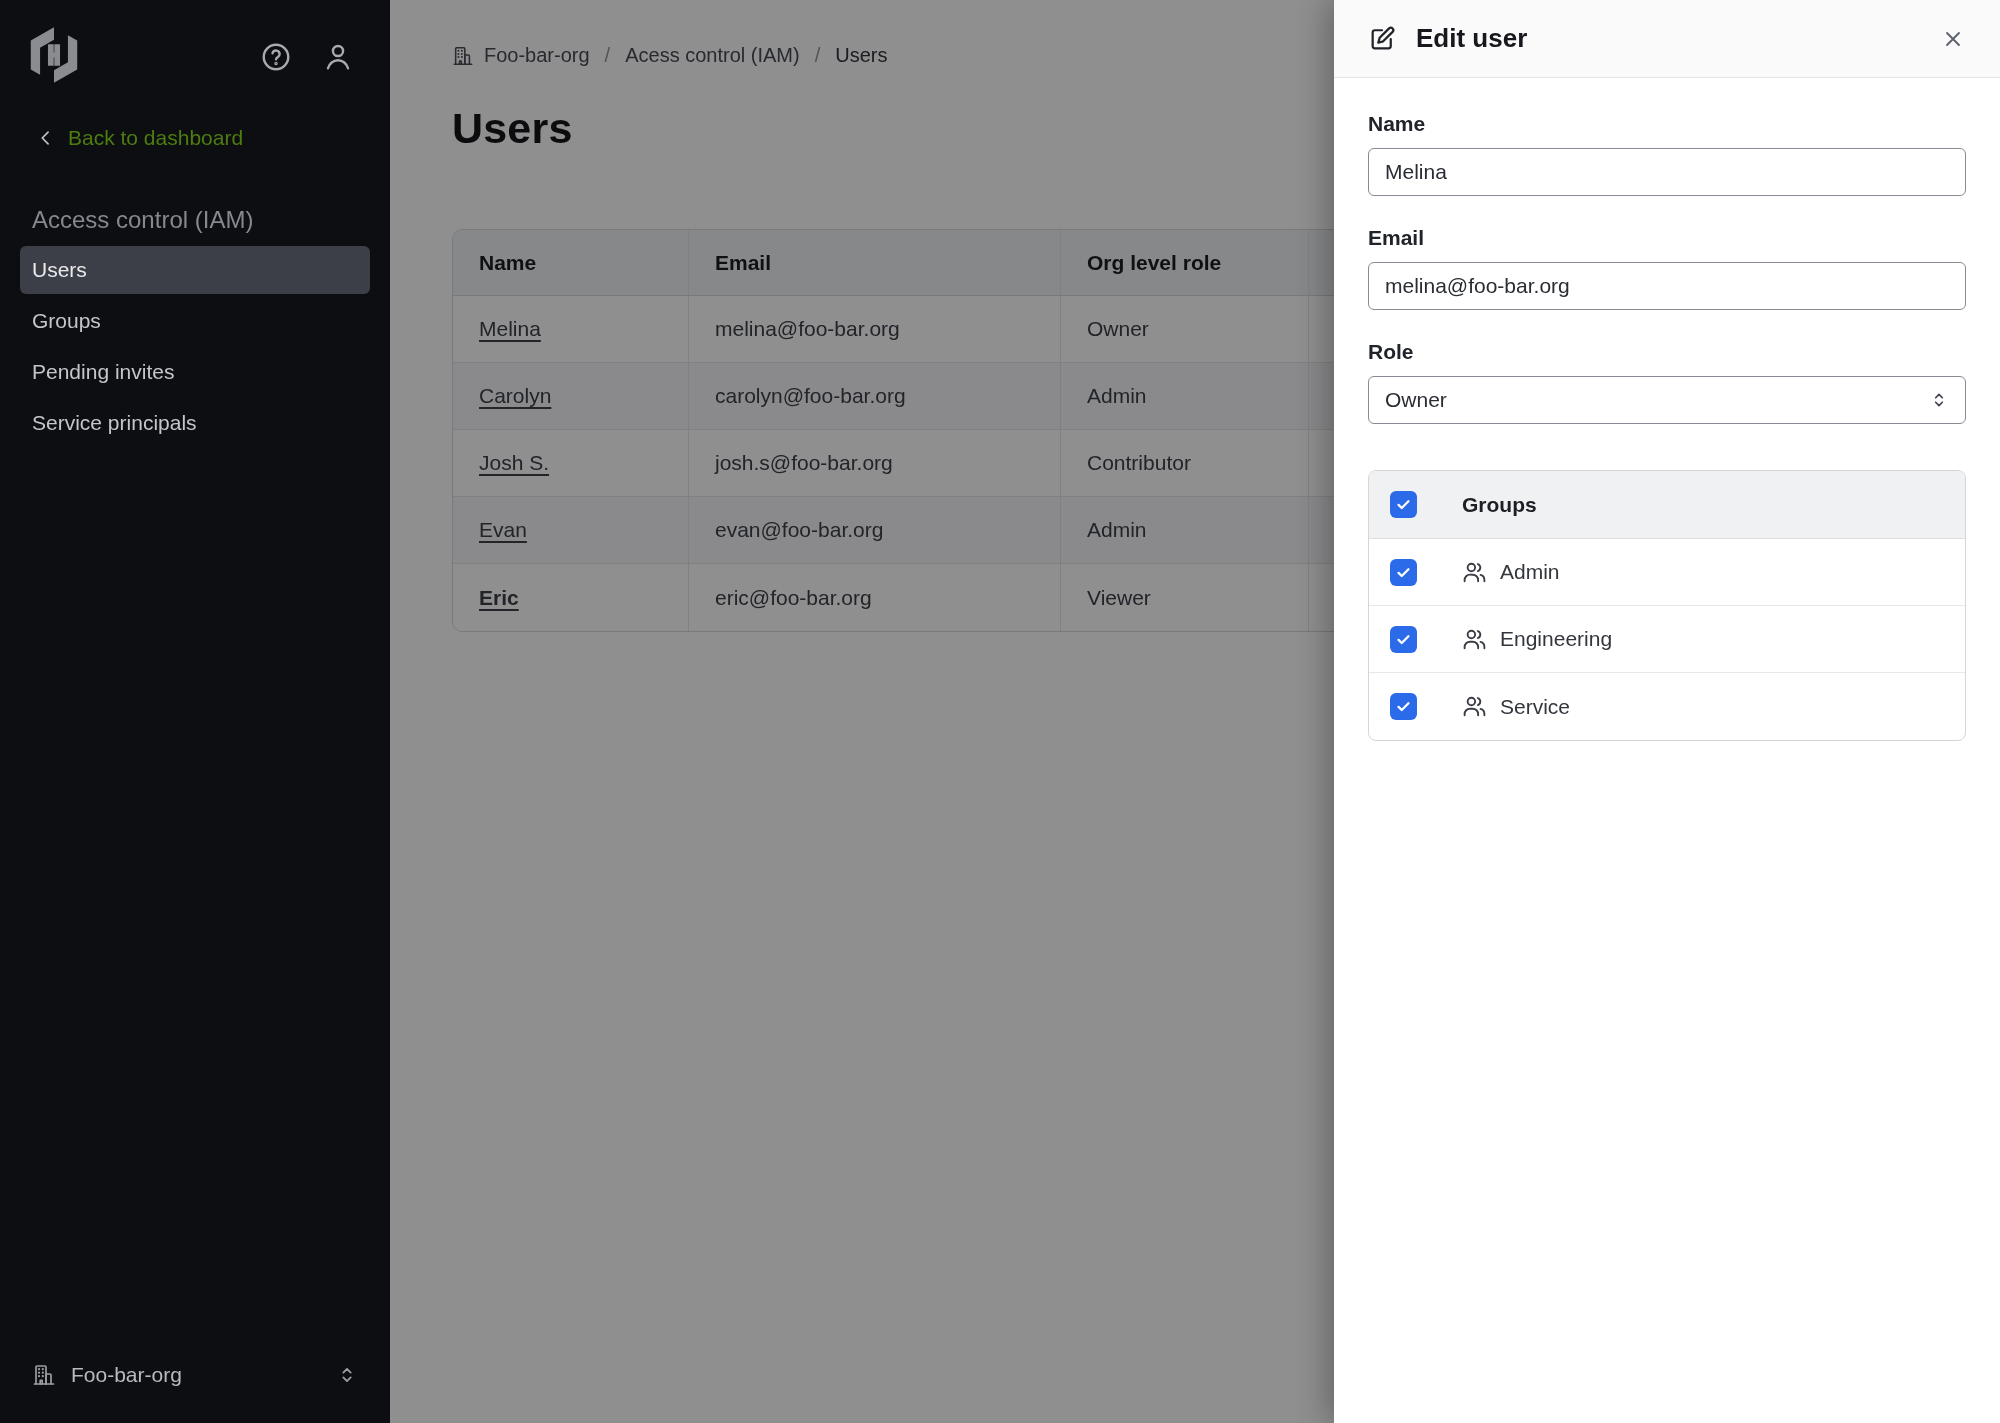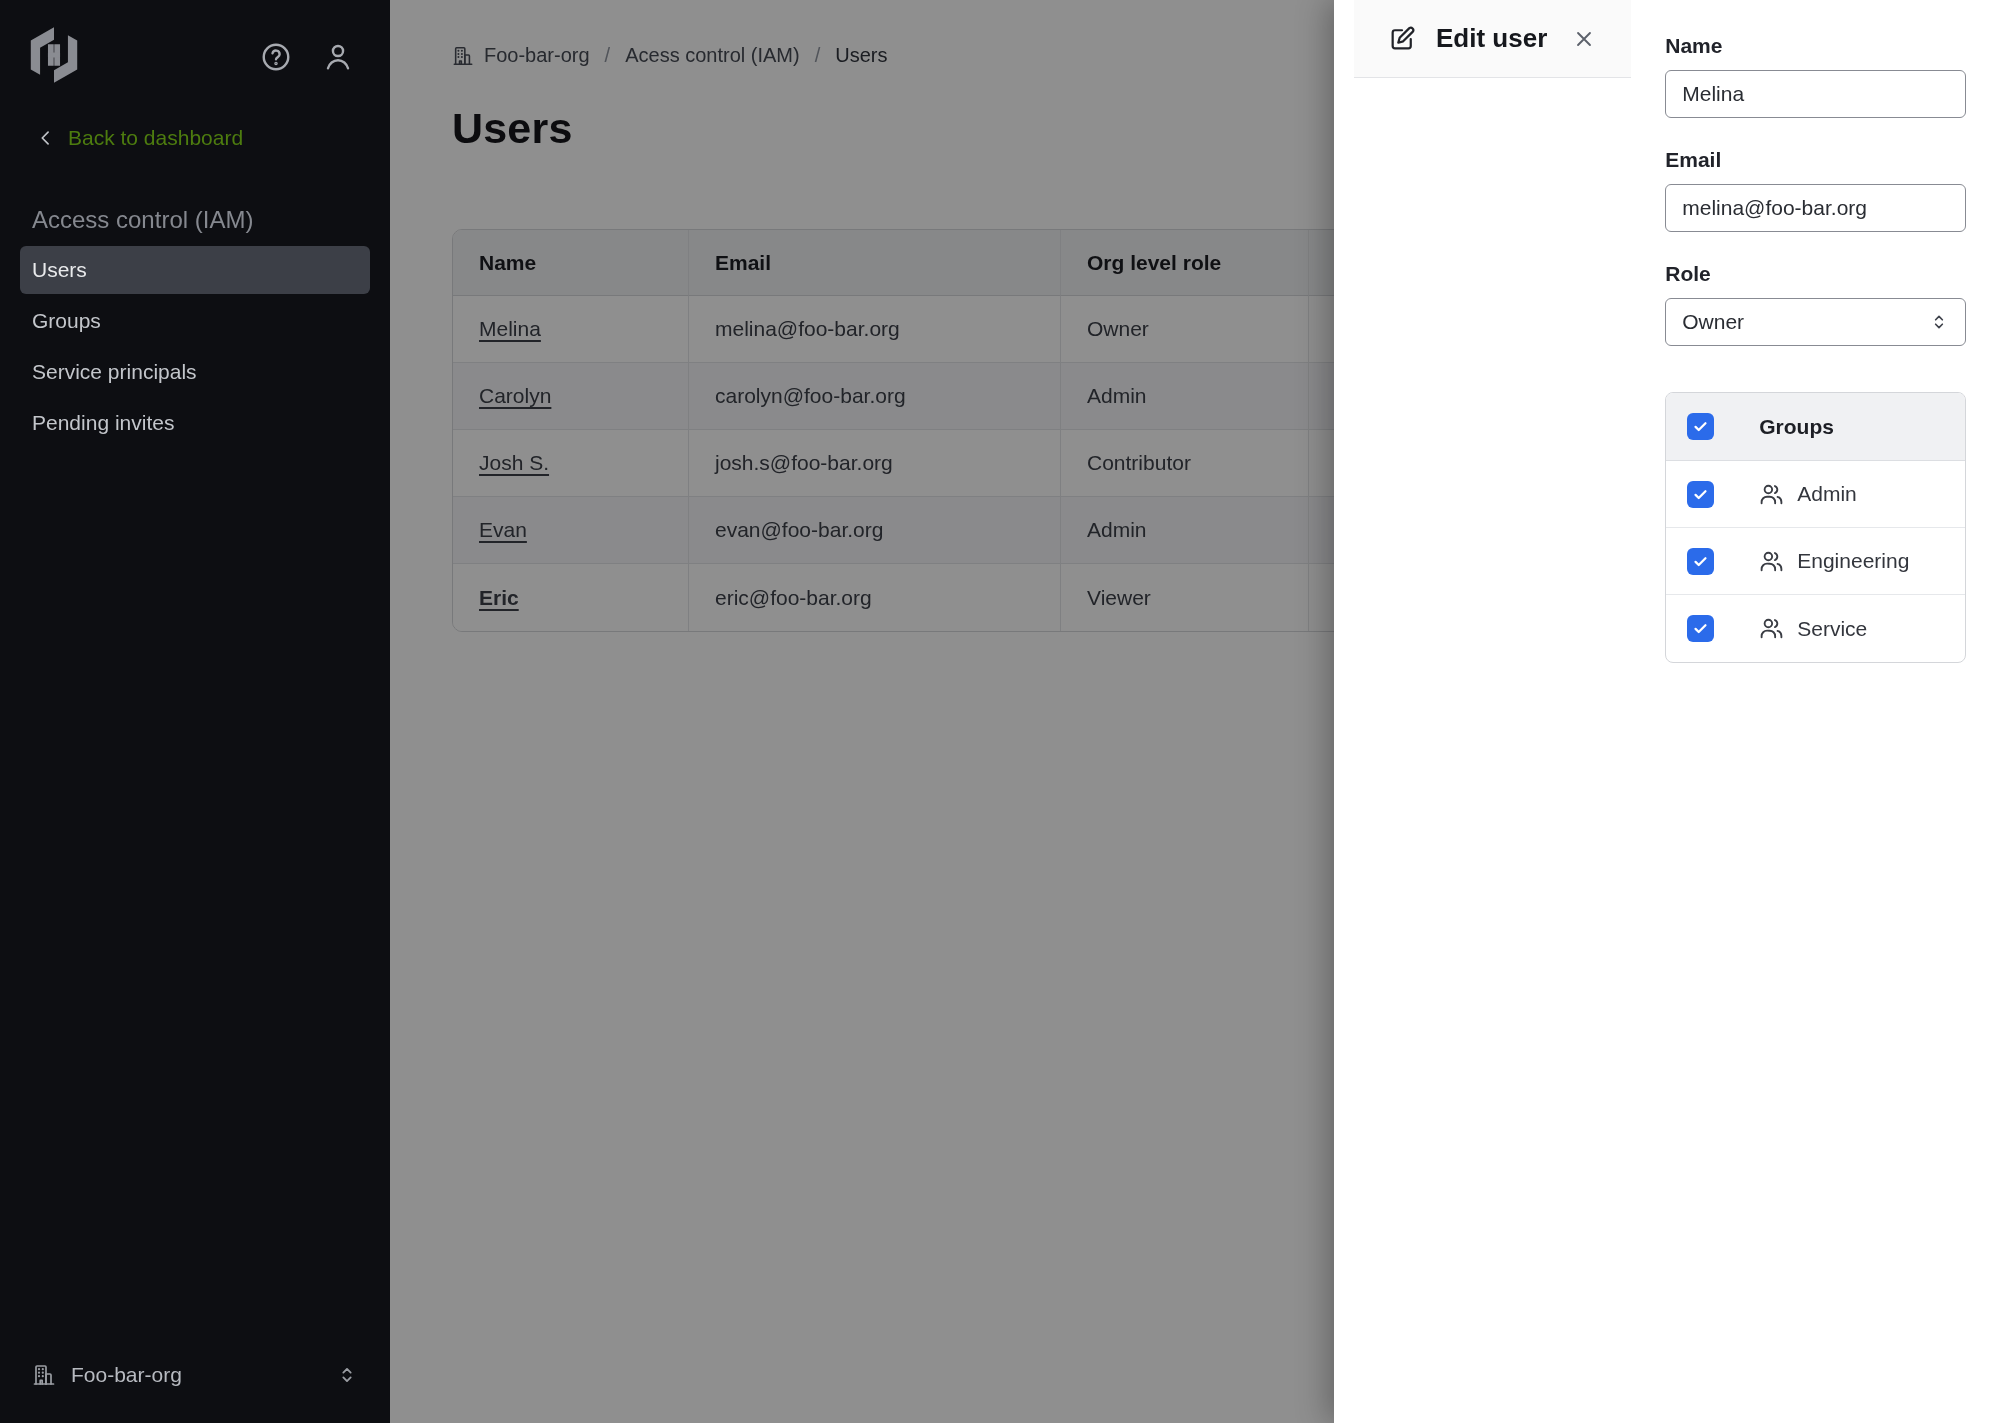--- a/index.html
+++ b/index.html
@@ -72,21 +72,21 @@
   table.users tr:last-child td { border-bottom:none; }
   table.users tr:nth-child(even) td { background:#f6f7f9; }
   table.users tr:last-child td:first-child { border-bottom-left-radius:9px;font-weight:bold; }
   .name-link { color:#3d414a; text-decoration:underline; text-underline-offset:4px; cursor:pointer; }
 
   .backdrop { position:absolute; inset:0; background:rgba(0,0,0,0.44); z-index:50; }
 
   
   .drawer {
     position:absolute; left:1334px; top:0; bottom:0; right:0; background:#ffffff; z-index:100;
-    box-shadow:-6px 0 30px rgba(0,0,0,0.30); display:flex; flex-direction:row;padding-left:20px;
+    box-shadow:-6px 0 30px rgba(0,0,0,0.30); display:flex; flex-direction:column;
   }
   .drawer-header {
     height:78px; flex:0 0 auto; display:flex; align-items:center; gap:20px;
     background:#fafafa; border-bottom:1px solid #e3e4e7; padding:0 30px 0 34px;
   }
   .drawer-header h2 { margin:0; font-size:26px; font-weight:700; color:#16181d; }
   .drawer-header .edit-glyph { color:#202228; }
   .close-btn { margin-left:auto; background:none; border:none; cursor:pointer; padding:6px; display:flex; color:#5c616b; }
   .drawer-body { padding:34px 34px; overflow:hidden; }
   .field-label { display:block; font-size:21px; font-weight:700; color:#21232a; margin:0 0 12px 0; }
@@ -162,24 +162,24 @@
     <div class="section-label">Access control (IAM)</div>
 
     <nav class="nav">
       <div class="nav-item active">
         <span>Users</span>
       </div>
       <div class="nav-item">
         <span>Groups</span>
       </div>
       <div class="nav-item">
+        <span>Pending invites</span>
+      </div>
+      <div class="nav-item">
         <span>Service principals</span>
-      </div>
-      <div class="nav-item">
-        <span>Pending invites</span>
       </div>
     </nav>
 
     <button class="org-switcher">
       <svg class="stroke" width="24" height="24" viewBox="0 0 24 24" stroke-width="1.7">
         <path d="M4 21V4a1 1 0 0 1 1-1h8a1 1 0 0 1 1 1v17"></path>
         <path d="M14 21v-10h4a1 1 0 0 1 1 1v9"></path>
         <path d="M2.5 21h19"></path>
         <path d="M7 6.2h.01M10.8 6.2h.01M7 9.7h.01M10.8 9.7h.01M7 13.2h.01M10.8 13.2h.01" stroke-width="2.2"></path>
         <path d="M8.2 21v-3.6h2v3.6"></path>

